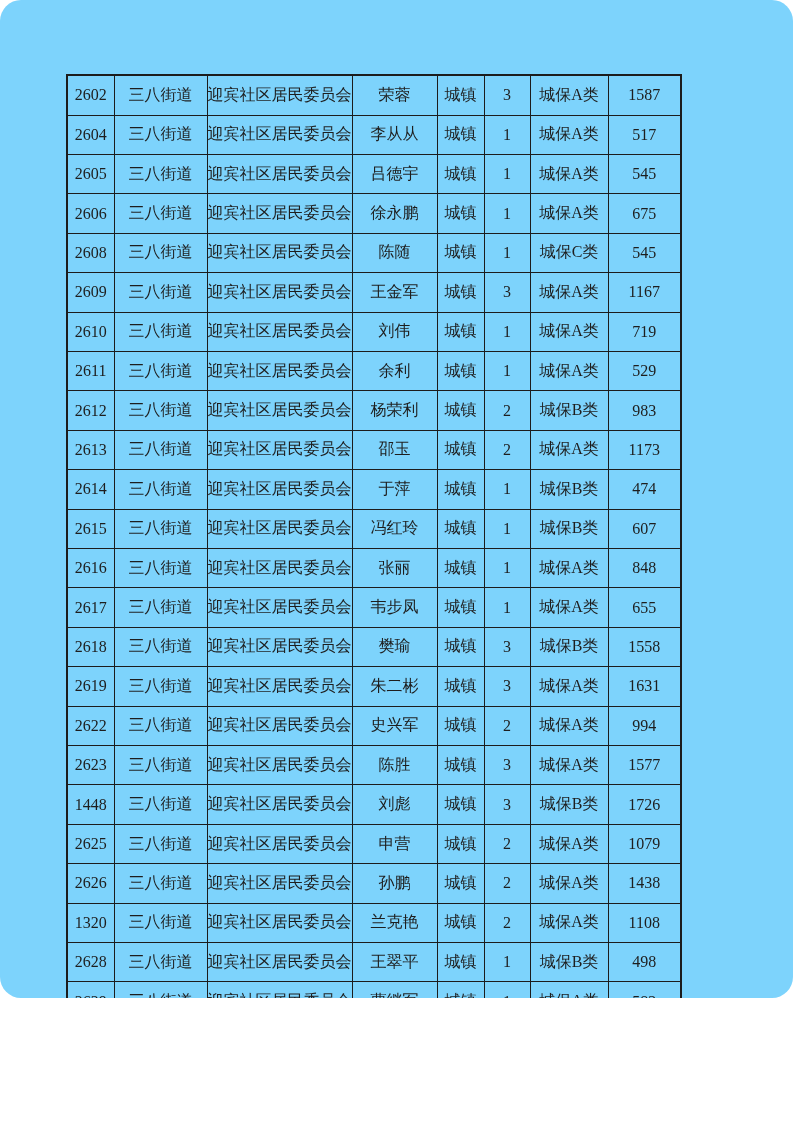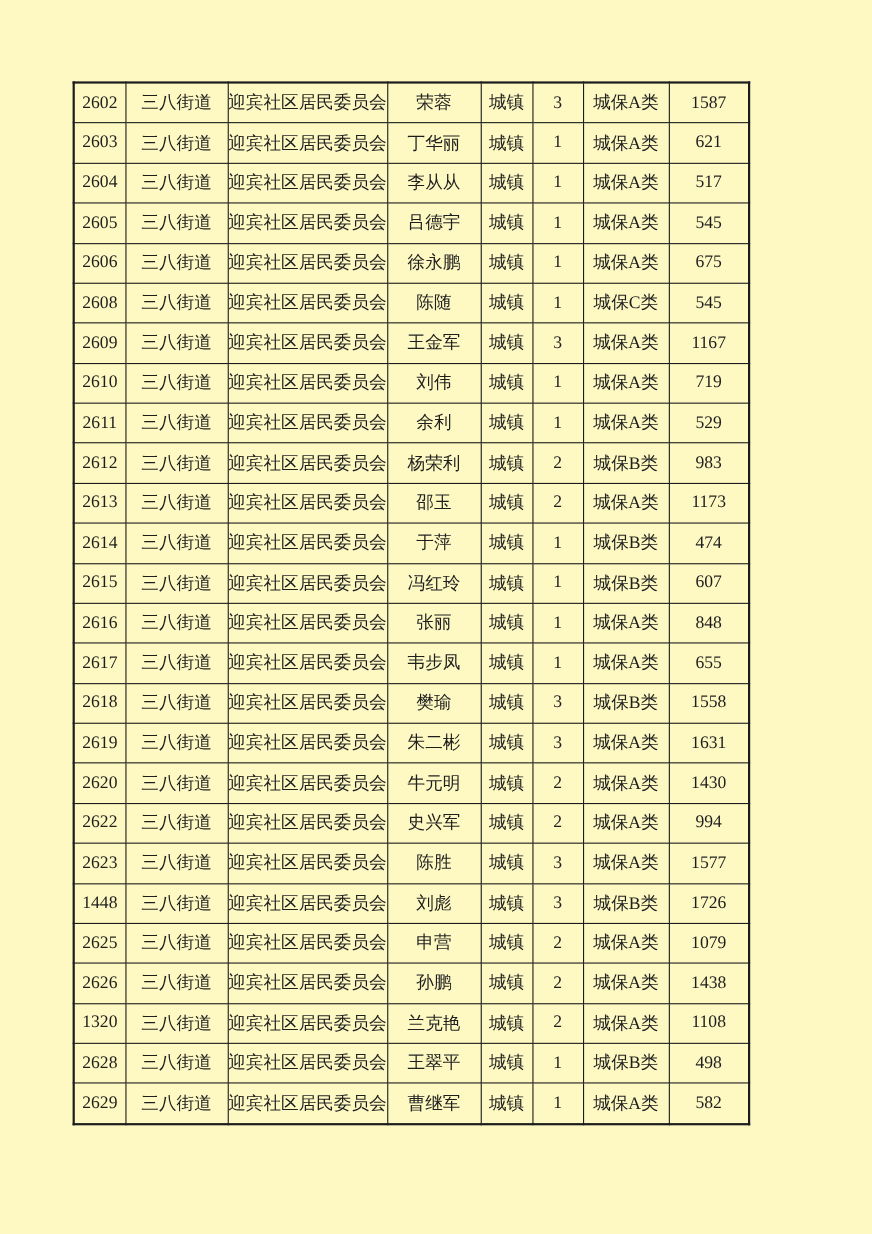--- a/index.html
+++ b/index.html
@@ -8,23 +8,24 @@
     background: #ffffff;
   }
   body {
     width: 793px;
     height: 1122px;
     font-family: "Liberation Serif", "DejaVu Serif", serif;
   }
   .page {
     position: relative;
     width: 793px;
-    height: 1122px;
-    background: #fef9c3;
+    height: 998px;
+    background: #7dd3fc;
     overflow: hidden;
+    border-radius: 21px;
   }
   table.data-table {
     position: absolute;
     left: 66px;
     top: 74px;
     width: 614px;
     height: 949px;
     border-collapse: collapse;
     table-layout: fixed;
     border: 2px solid #1c1c1c;
@@ -62,30 +63,20 @@
       <td class="c-id">2602</td>
       <td class="c-street">三八街道</td>
       <td class="c-committee">迎宾社区居民委员会</td>
       <td class="c-name">荣蓉</td>
       <td class="c-hukou">城镇</td>
       <td class="c-count">3</td>
       <td class="c-category">城保A类</td>
       <td class="c-amount">1587</td>
     </tr>
         <tr>
-      <td class="c-id">2603</td>
-      <td class="c-street">三八街道</td>
-      <td class="c-committee">迎宾社区居民委员会</td>
-      <td class="c-name">丁华丽</td>
-      <td class="c-hukou">城镇</td>
-      <td class="c-count">1</td>
-      <td class="c-category">城保A类</td>
-      <td class="c-amount">621</td>
-    </tr>
-        <tr>
       <td class="c-id">2604</td>
       <td class="c-street">三八街道</td>
       <td class="c-committee">迎宾社区居民委员会</td>
       <td class="c-name">李从从</td>
       <td class="c-hukou">城镇</td>
       <td class="c-count">1</td>
       <td class="c-category">城保A类</td>
       <td class="c-amount">517</td>
     </tr>
         <tr>
@@ -220,30 +211,20 @@
     </tr>
         <tr>
       <td class="c-id">2619</td>
       <td class="c-street">三八街道</td>
       <td class="c-committee">迎宾社区居民委员会</td>
       <td class="c-name">朱二彬</td>
       <td class="c-hukou">城镇</td>
       <td class="c-count">3</td>
       <td class="c-category">城保A类</td>
       <td class="c-amount">1631</td>
-    </tr>
-        <tr>
-      <td class="c-id">2620</td>
-      <td class="c-street">三八街道</td>
-      <td class="c-committee">迎宾社区居民委员会</td>
-      <td class="c-name">牛元明</td>
-      <td class="c-hukou">城镇</td>
-      <td class="c-count">2</td>
-      <td class="c-category">城保A类</td>
-      <td class="c-amount">1430</td>
     </tr>
         <tr>
       <td class="c-id">2622</td>
       <td class="c-street">三八街道</td>
       <td class="c-committee">迎宾社区居民委员会</td>
       <td class="c-name">史兴军</td>
       <td class="c-hukou">城镇</td>
       <td class="c-count">2</td>
       <td class="c-category">城保A类</td>
       <td class="c-amount">994</td>

